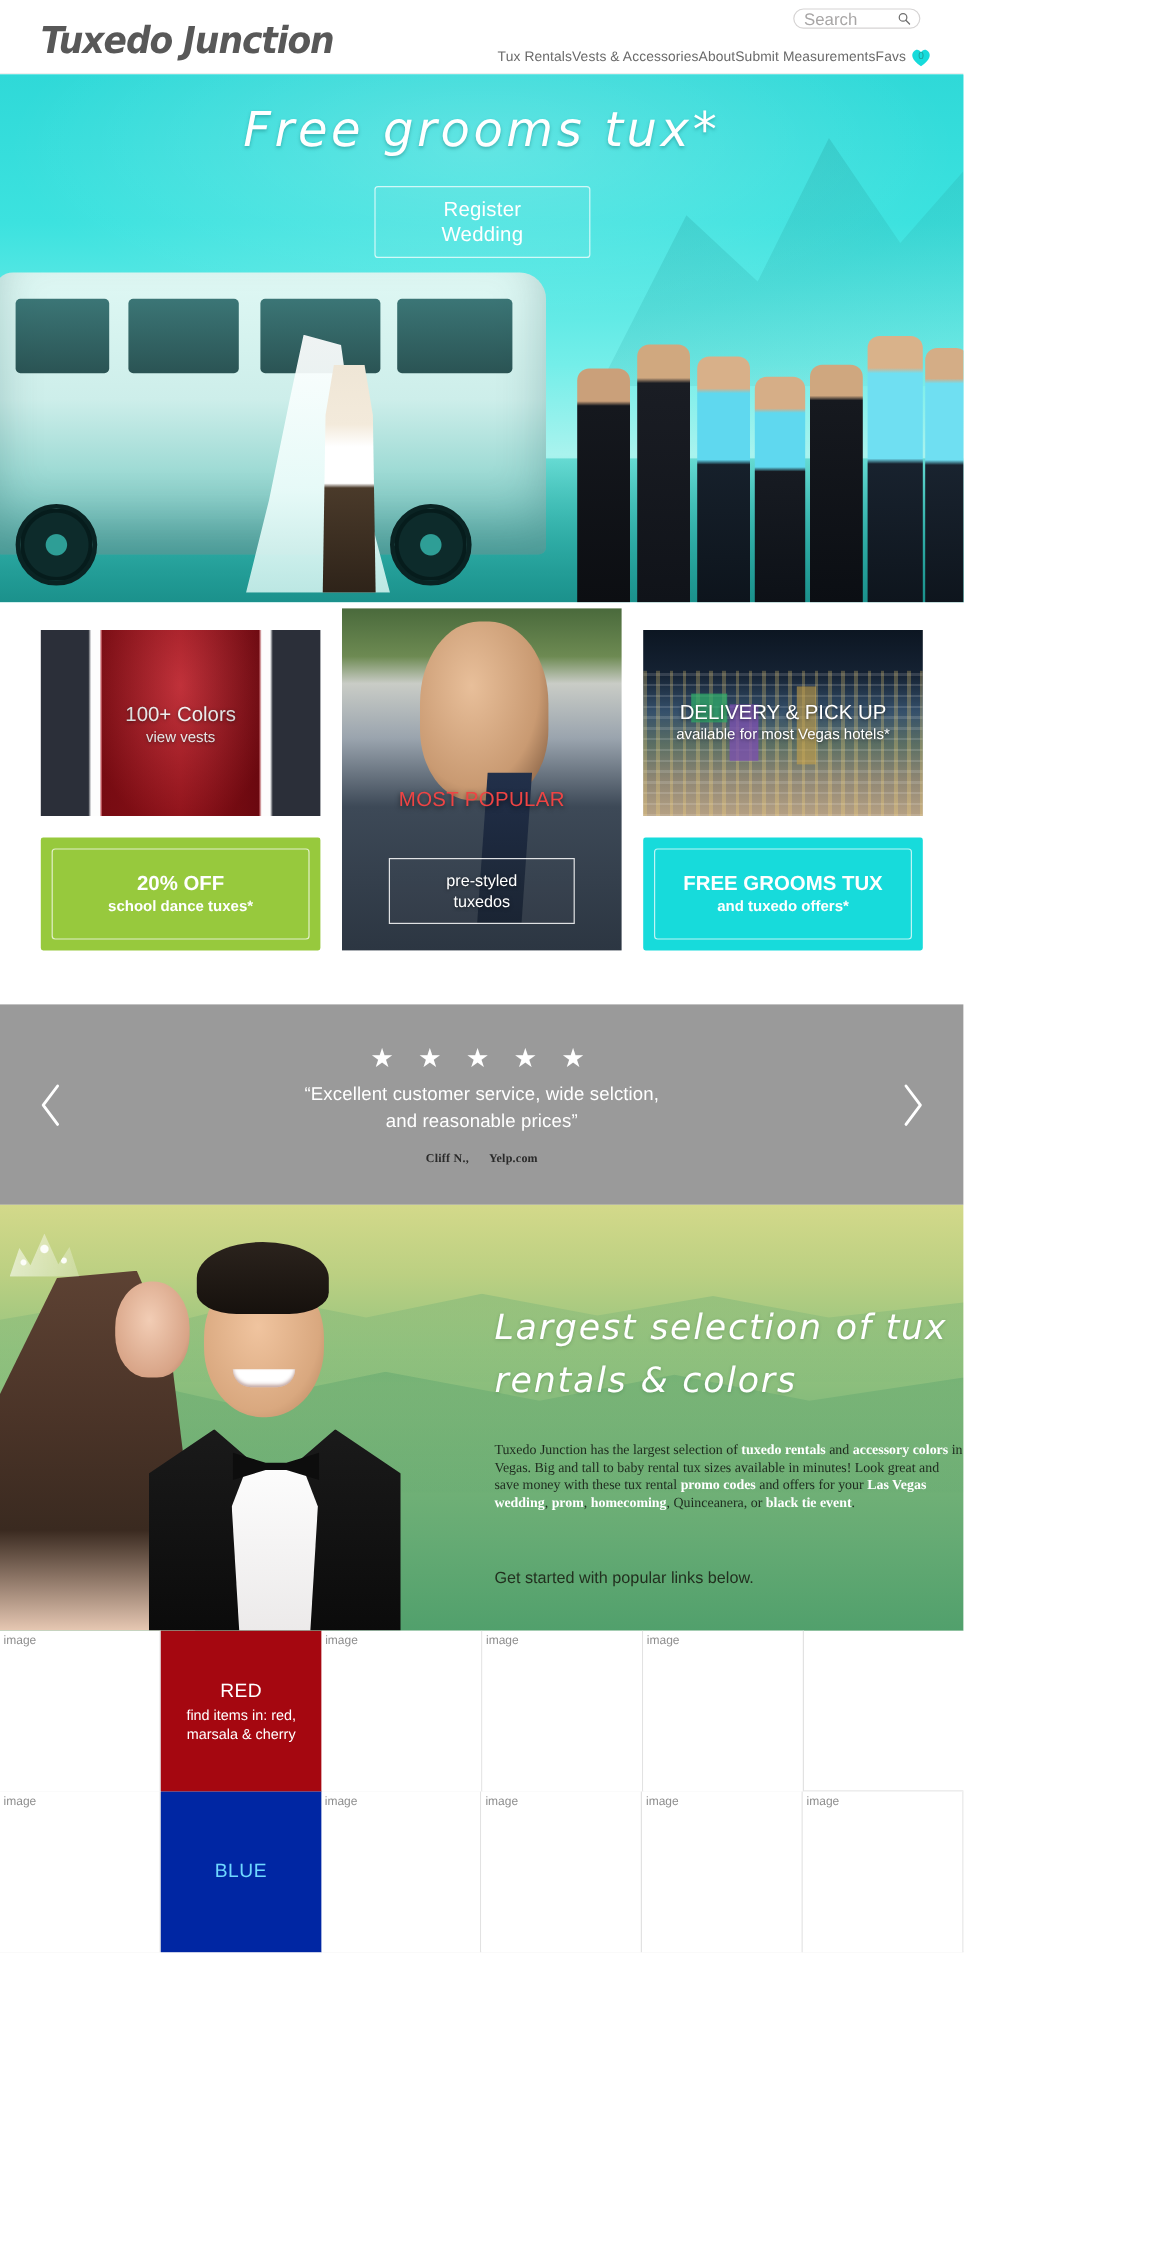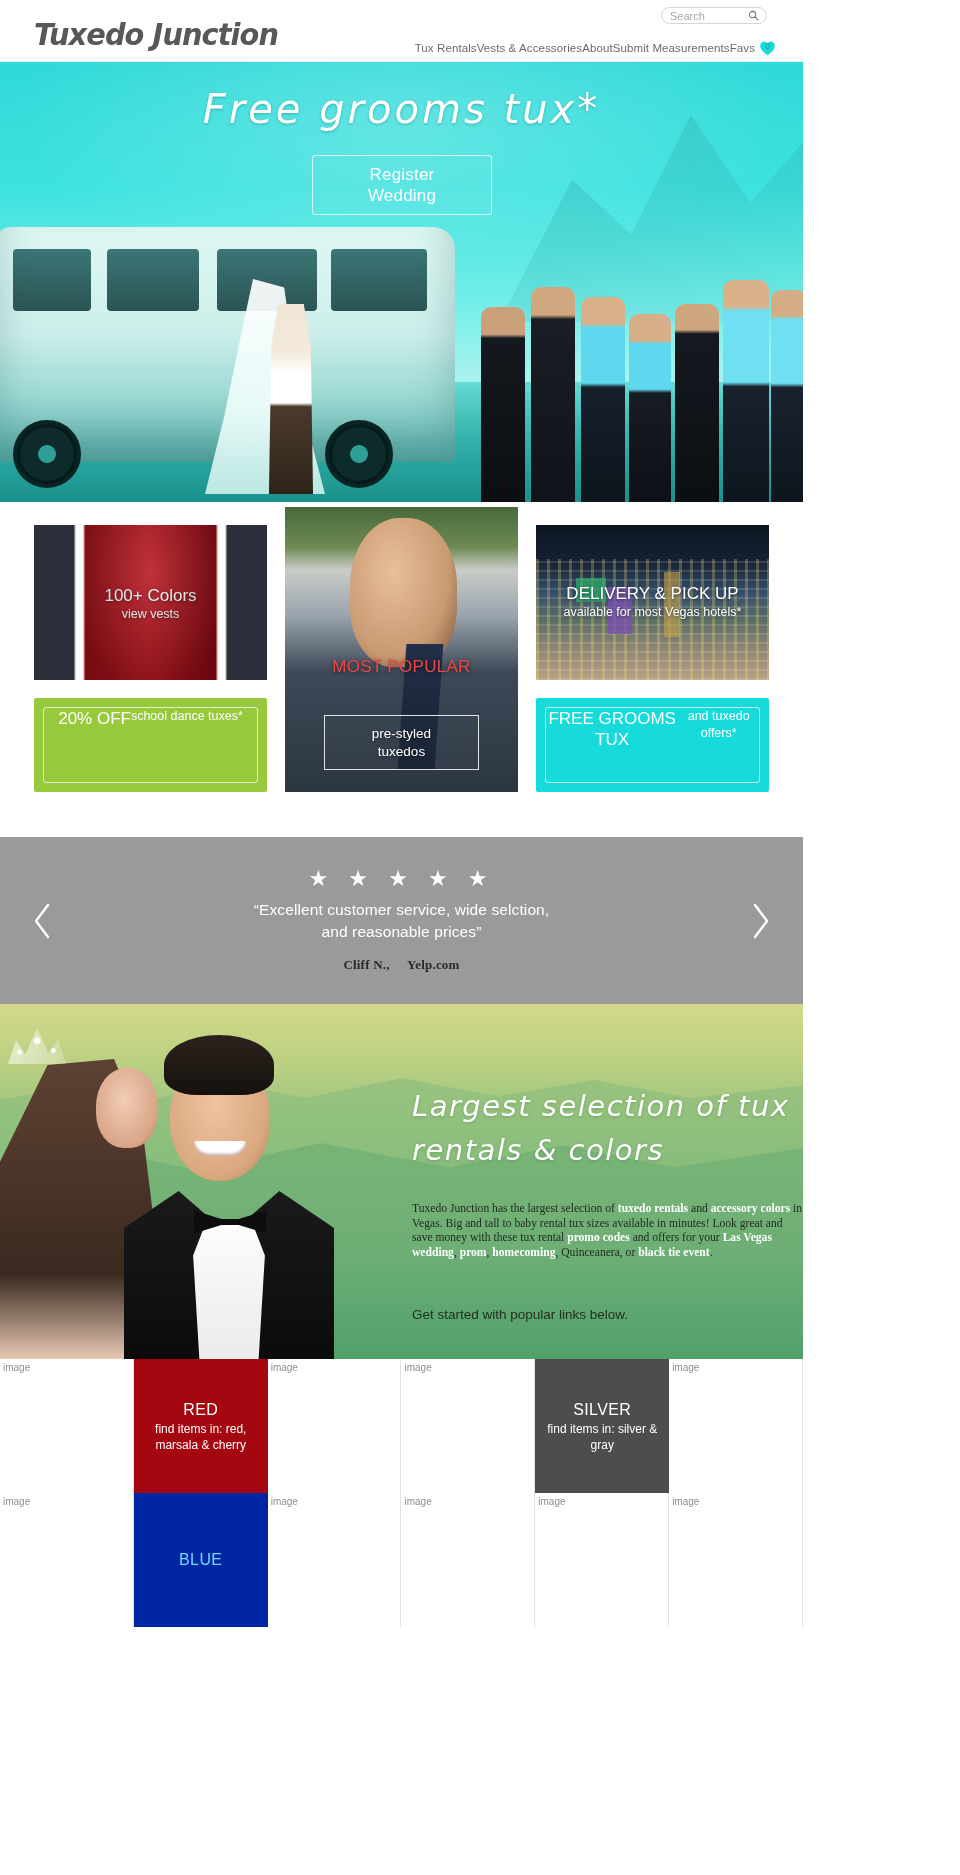--- a/index.html
+++ b/index.html
@@ -41,21 +41,21 @@
     border: 1px solid #d6d4d4;
     border-radius: 9px;
     background: #fff;
     display: flex;
     align-items: center;
     padding: 0 8px;
   }
   .search-input {
     border: 0; outline: 0; background: transparent;
     font-family: "Liberation Sans", sans-serif;
-    font-size: 11px;
+    font-size: 14px;
     color: #9a9a9a;
     width: 78px;
     height: 14px;
     line-height: 14px;
   }
   .search-input::placeholder { color: #a8a6a6; }
   .search-icon { width: 11px; height: 11px; flex: 0 0 auto; }
   .nav {
     position: absolute;
     right: 26px; top: 39px;
@@ -261,23 +261,26 @@
   .band {
     position: absolute;
     border-radius: 2px;
   }
   .band-inner {
     position: absolute;
     inset: 9px;
     border: 1px solid rgba(255,255,255,.72);
     border-radius: 3px;
     display: flex;
+    flex-direction: column;
+    align-items: center;
     justify-content: center;
     color: #fff;
     text-align: center;
+    font-weight: bold;
   }
   .band-inner .big { font-size: 17px; line-height: 21px; }
   .band-inner .small { font-size: 12.5px; line-height: 17px; }
   .band-green { left: 34px; top: 196px; width: 233px; height: 94px; background: #97c93d; }
   .band-cyan  { left: 536px; top: 196px; width: 233px; height: 94px; background: #17dbdb; }
   .band-center-btn {
     position: absolute;
     left: 324px; top: 213px;
     width: 155px; height: 55px;
     border: 1px solid rgba(255,255,255,.85);
@@ -318,21 +321,21 @@
     font-size: 15.5px;
     line-height: 22px;
     text-align: center;
     max-width: 520px;
     letter-spacing: .1px;
   }
   .attrib {
     margin-top: 14px;
     font-family: "Liberation Serif", serif;
     font-weight: bold;
-    font-size: 13px;
+    font-size: 10px;
     color: #2a2a2a;
     letter-spacing: .2px;
   }
   .attrib .src { margin-left: 14px; }
   .arrow {
     position: absolute;
     top: 50%;
     transform: translateY(-50%);
     width: 26px; height: 44px;
     cursor: pointer;
@@ -662,24 +665,20 @@
 
   <div class="colorgrid">
       <div class="grid-row">
         <div class="cell blank" data-alt="image"></div>
         <div class="cell swatch" style="background: rgb(165, 7, 16); color: rgb(255, 255, 255);">
           <div class="sw-title">RED</div>
           <div class="sw-sub">find items in: red, marsala &amp; cherry</div>
         </div>
         <div class="cell blank" data-alt="image"></div>
         <div class="cell blank" data-alt="image"></div>
-        <div class="cell swatch" style="background: rgb(77, 77, 77); color: rgb(255, 255, 255);">
-          <div class="sw-title">SILVER</div>
-          <div class="sw-sub">find items in: silver &amp; gray</div>
-        </div>
         <div class="cell blank" data-alt="image"></div>
       </div>
       <div class="grid-row">
         <div class="cell blank" data-alt="image"></div>
         <div class="cell swatch" style="background: rgb(0, 38, 163); color: rgb(111, 216, 255);">
           <div class="sw-title">BLUE</div>
         </div>
         <div class="cell blank" data-alt="image"></div>
         <div class="cell blank" data-alt="image"></div>
         <div class="cell blank" data-alt="image"></div>

